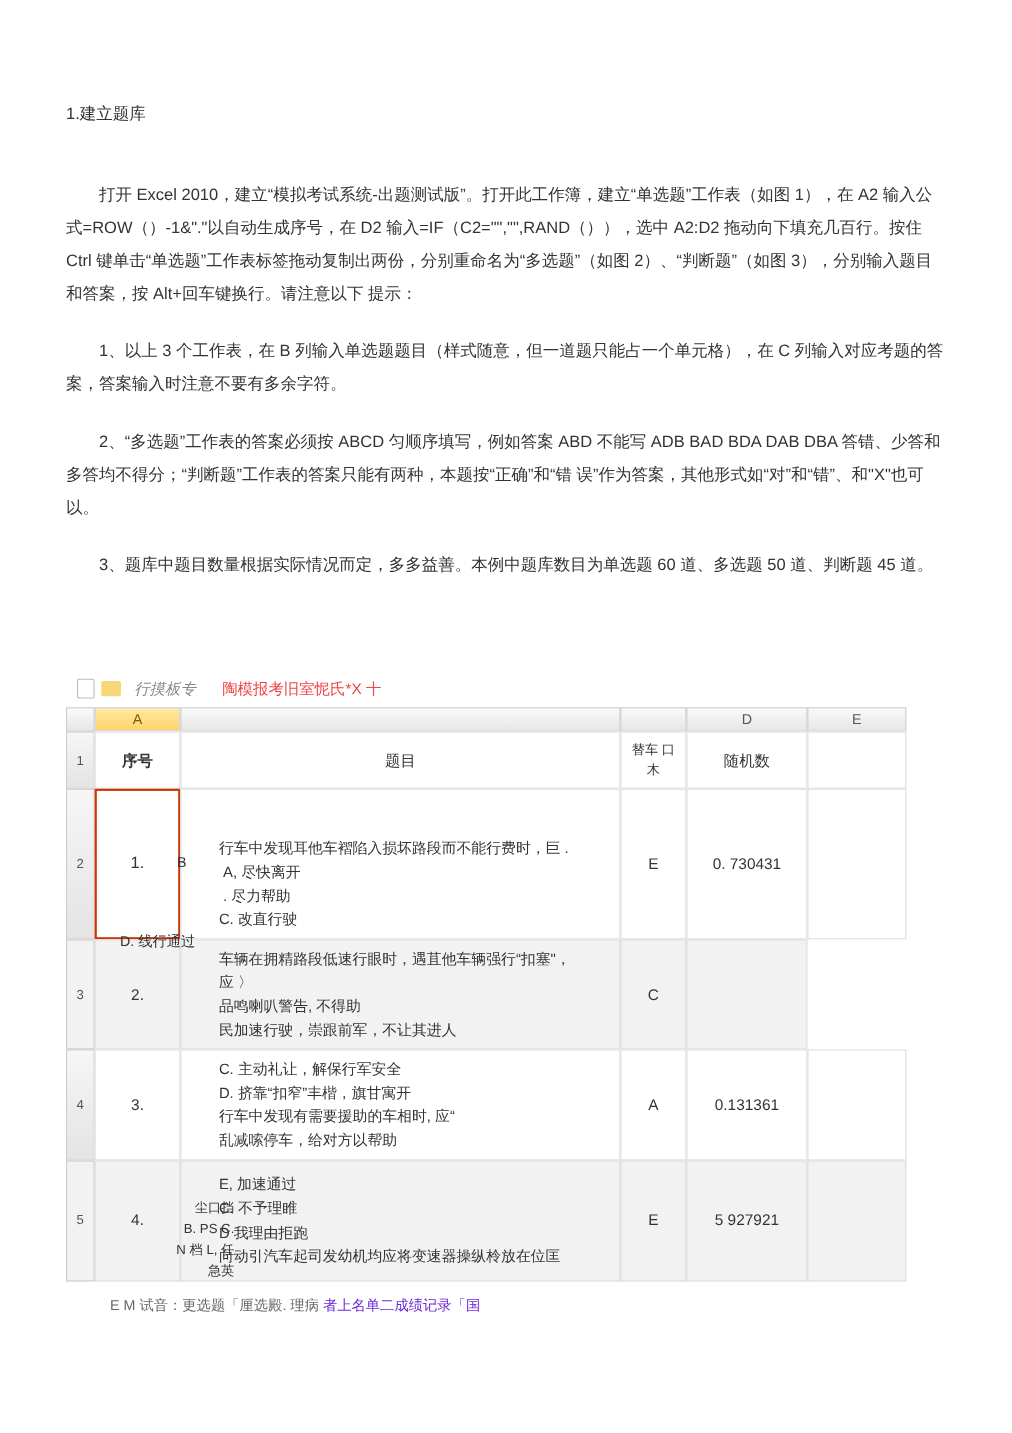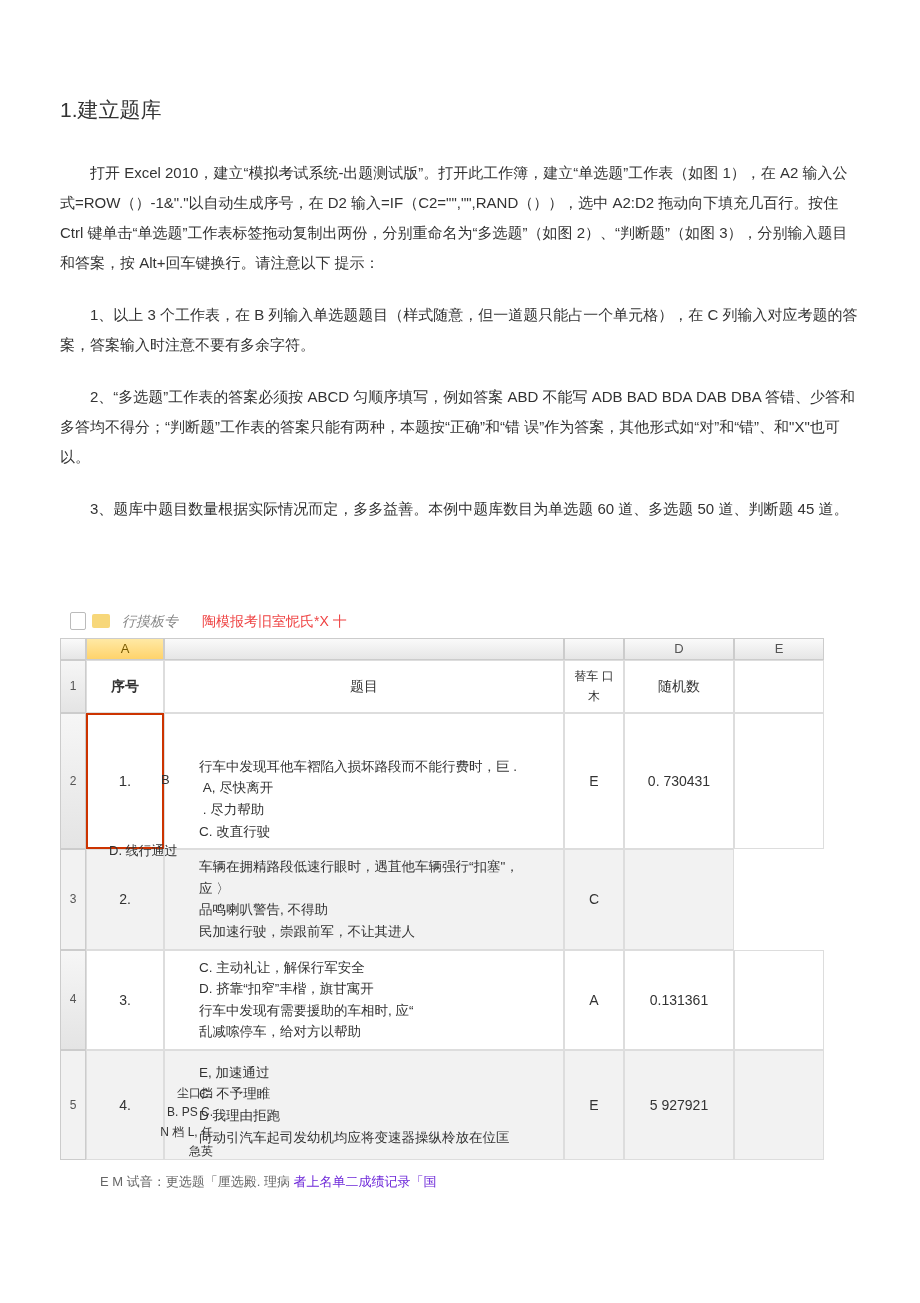--- a/index.html
+++ b/index.html
@@ -6,22 +6,22 @@
     body {
       font-family: "Microsoft YaHei", "SimSun", sans-serif;
       background: #fff;
       color: #333;
       width: 920px;
       padding: 40px 60px;
       font-size: 15px;
       line-height: 1.9;
     }
     .section-title {
-      font-size: 21px;
-      margin-bottom: 28px;
+      font-size: 15px;
+      margin-bottom: 44px;
       margin-top: 50px;
     }
     .para {
       text-indent: 2em;
       margin-bottom: 22px;
       line-height: 2.0;
     }
     .tabbar {
       display: flex;
       align-items: center;

